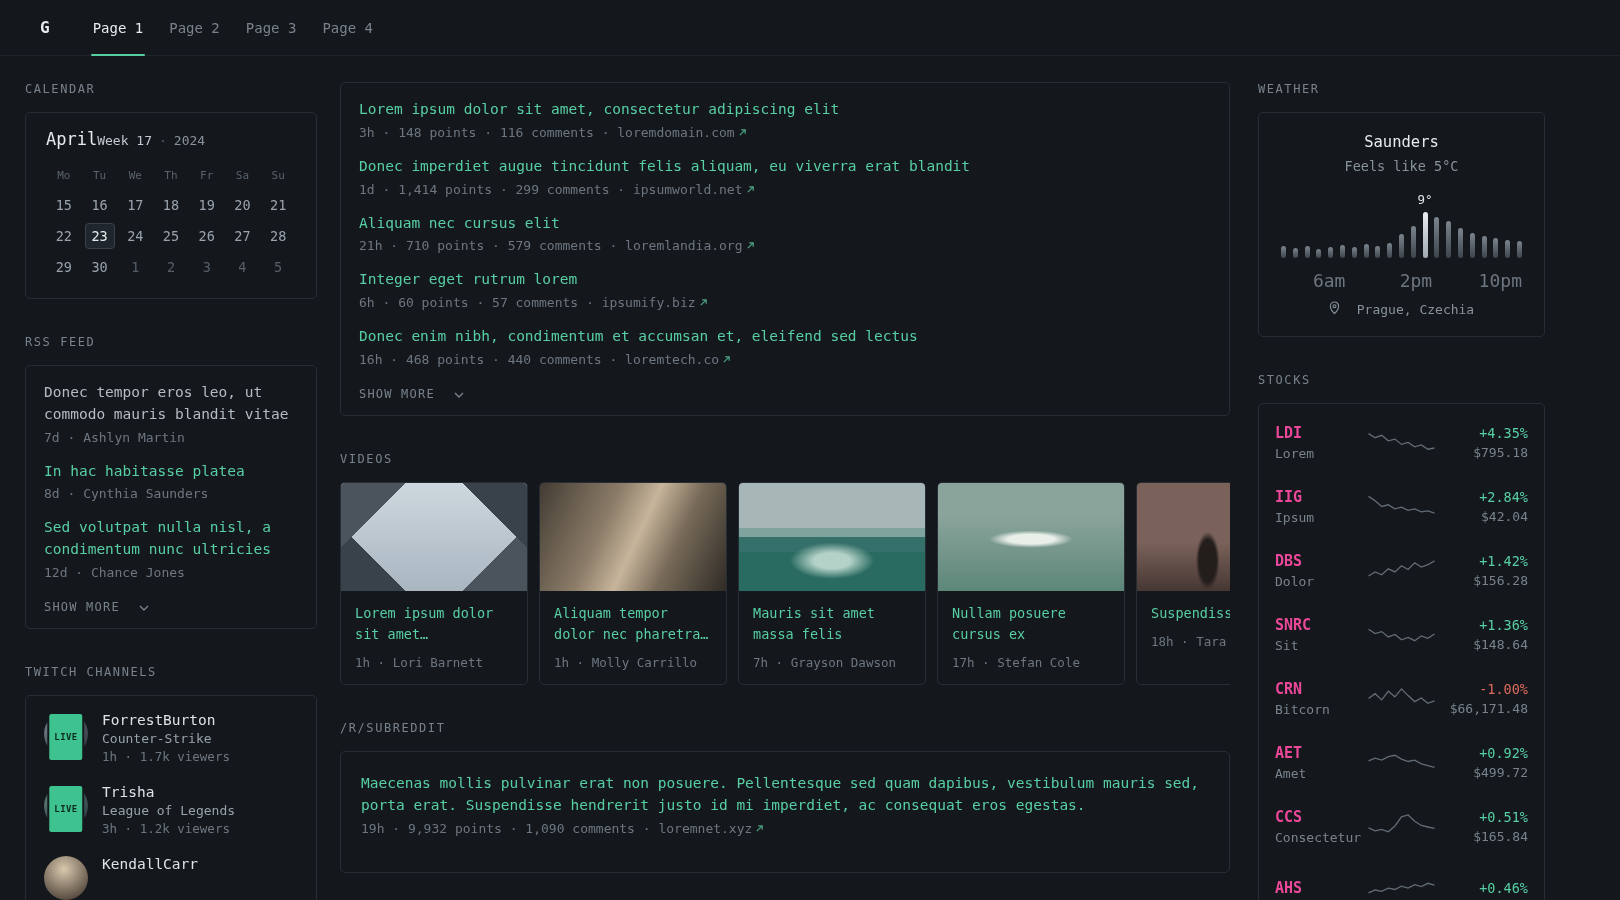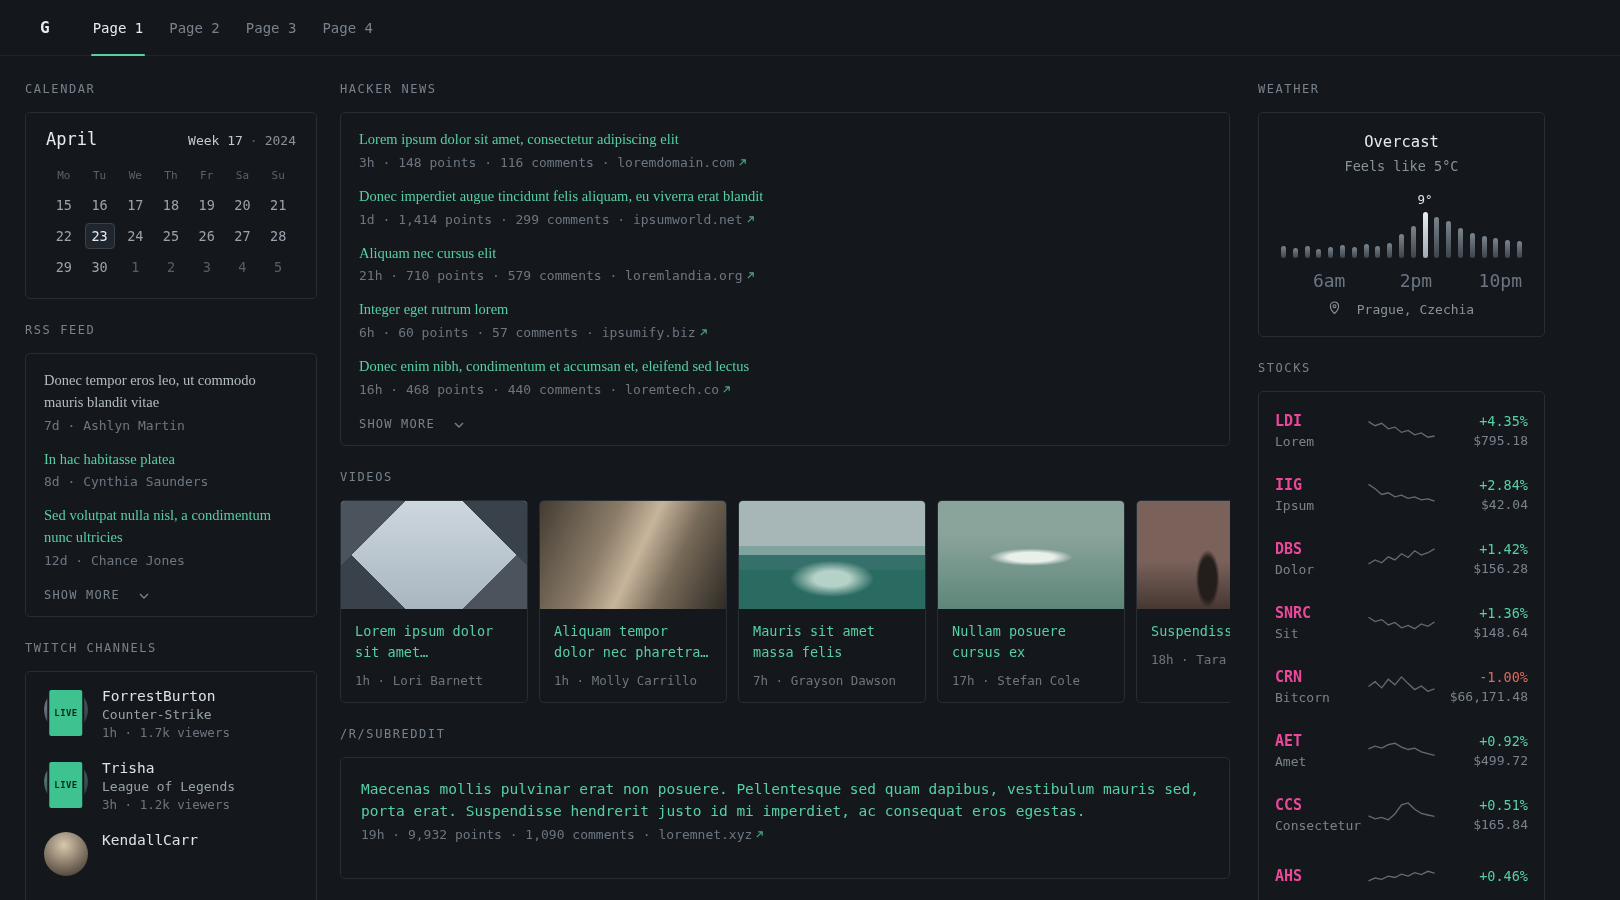--- a/index.html
+++ b/index.html
@@ -23,47 +23,47 @@
   .tab.active{ color:var(--t-bright); }
   .tab.active::after{ content:""; position:absolute; left:11px; right:11px; bottom:-1px; height:2px; background:var(--accent); border-radius:1px; }
 
   
   .content{ display:flex; padding:26px 75px 0 25px; height:844px; overflow:hidden; }
   .col{ overflow:hidden; }
   .col-left{ width:292px; flex:none; margin-right:23px; }
   .col-mid{ flex:1; min-width:0; margin-right:28px; }
   .col-right{ width:287px; flex:none; }
 
-  .widget{ margin-bottom:24px; }
+  .widget{ margin-bottom:36px; }
   .widget-title{ font-size:12px; letter-spacing:0.13em; color:#78828c; margin-bottom:16px; }
   .card{ border:1px solid var(--border); border-radius:5px; }
 
   .show-more{ display:inline-flex; align-items:center; gap:19px; font-size:12px; letter-spacing:0.1em; color:#78828c; cursor:pointer; margin-top:4px; }
   .show-more svg{ stroke:#78828c; }
 
   .dot-sep{ color:var(--t-faint); }
 
   
   .calendar-card{ padding:16px 20px 18px; }
-  .cal-head{ display:flex; justify-content:space-between; align-items:baseline;gap:19px; }
+  .cal-head{ display:flex; align-items:baseline; }
   .cal-month{ font-size:17px; color:var(--t-bright); }
   .cal-week{ font-size:13px; color:var(--t-mid); display:flex; gap:7px; }
   .cal-week .wk{ color:#c2c9d0; }
   .cal-grid{ display:grid; grid-template-columns:repeat(7,1fr); text-align:center; }
   .cal-dow{ margin-top:20px; }
   .cal-dow span{ font-size:11px; color:var(--t-faint); }
   .cal-days{ margin-top:10px; row-gap:5px; }
   .cal-day{ font-size:13.5px; color:#9aa3ad; height:26px; line-height:26px; }
   .cal-day.dim{ color:#565f68; }
   .cal-day.selected{ background:#20262d; border:1px solid #39414b; border-radius:4px; color:var(--t-bright); width:30px; margin:0 auto; line-height:24px; }
 
   
   .feed-card{ padding:16px 18px 14px; }
   .feed-item{ margin-bottom:16px; }
-  .feed-headline{ font-size:14.5px; line-height:1.5; color:var(--accent); cursor:pointer;font-family:Liberation Serif, serif; }
+  .feed-headline{ font-size:14.5px; line-height:1.5; color:var(--accent); cursor:pointer; }
   .feed-headline.muted{ color:#b4bcc3; }
   .feed-meta{ font-size:13px; color:var(--t-dim); margin-top:4px; }
   .feed-meta .domain{ color:var(--t-dim); cursor:pointer; text-decoration:none; }
   .ext-ic{ display:inline-block; margin-left:3px; }
   .ext-ic svg{ stroke:#4da583; }
 
   .hn-headline{ font-size:14.5px; }
 
   
   .twitch-card{ padding:16px 18px; }
@@ -262,21 +262,20 @@
               <div class="tw-name">KendallCarr</div>
             </div>
           </div>
         </div>
       </section>
     </div>
 
     <div class="col col-mid">
 
       <section class="widget">
-        <div class="widget-title">HACKER NEWS</div>
         <div class="card feed-card">
 
           <div class="feed-item">
             <div class="feed-headline hn-headline">Lorem ipsum dolor sit amet, consectetur adipiscing elit</div>
             <div class="feed-meta">
               <span>3h · 148 points · 116 comments ·</span>
               <a class="domain">loremdomain.com</a><span class="ext-ic"><svg width="9" height="9" viewBox="0 0 10 10">
                     <path d="M2 8L8 2M3.5 2H8v4.5" fill="none" stroke-width="1.3"></path>
                   </svg></span>
             </div>
@@ -386,21 +385,21 @@
           </div>
         </div>
       </section>
     </div>
 
     <div class="col col-right">
 
       <section class="widget">
         <div class="widget-title">WEATHER</div>
         <div class="card weather-card">
-          <div class="w-cond">Overcast</div>
+          <div class="w-cond">Saunders</div>
           <div class="w-feels">Feels like 5°C</div>
           <div class="wchart">
               <div class="wbar" style="height: 12px;"></div>
               <div class="wbar" style="height: 10px;"></div>
               <div class="wbar" style="height: 12px;"></div>
               <div class="wbar" style="height: 9px;"></div>
               <div class="wbar" style="height: 11px;"></div>
               <div class="wbar" style="height: 13px;"></div>
               <div class="wbar" style="height: 11px;"></div>
               <div class="wbar" style="height: 14px;"></div>

